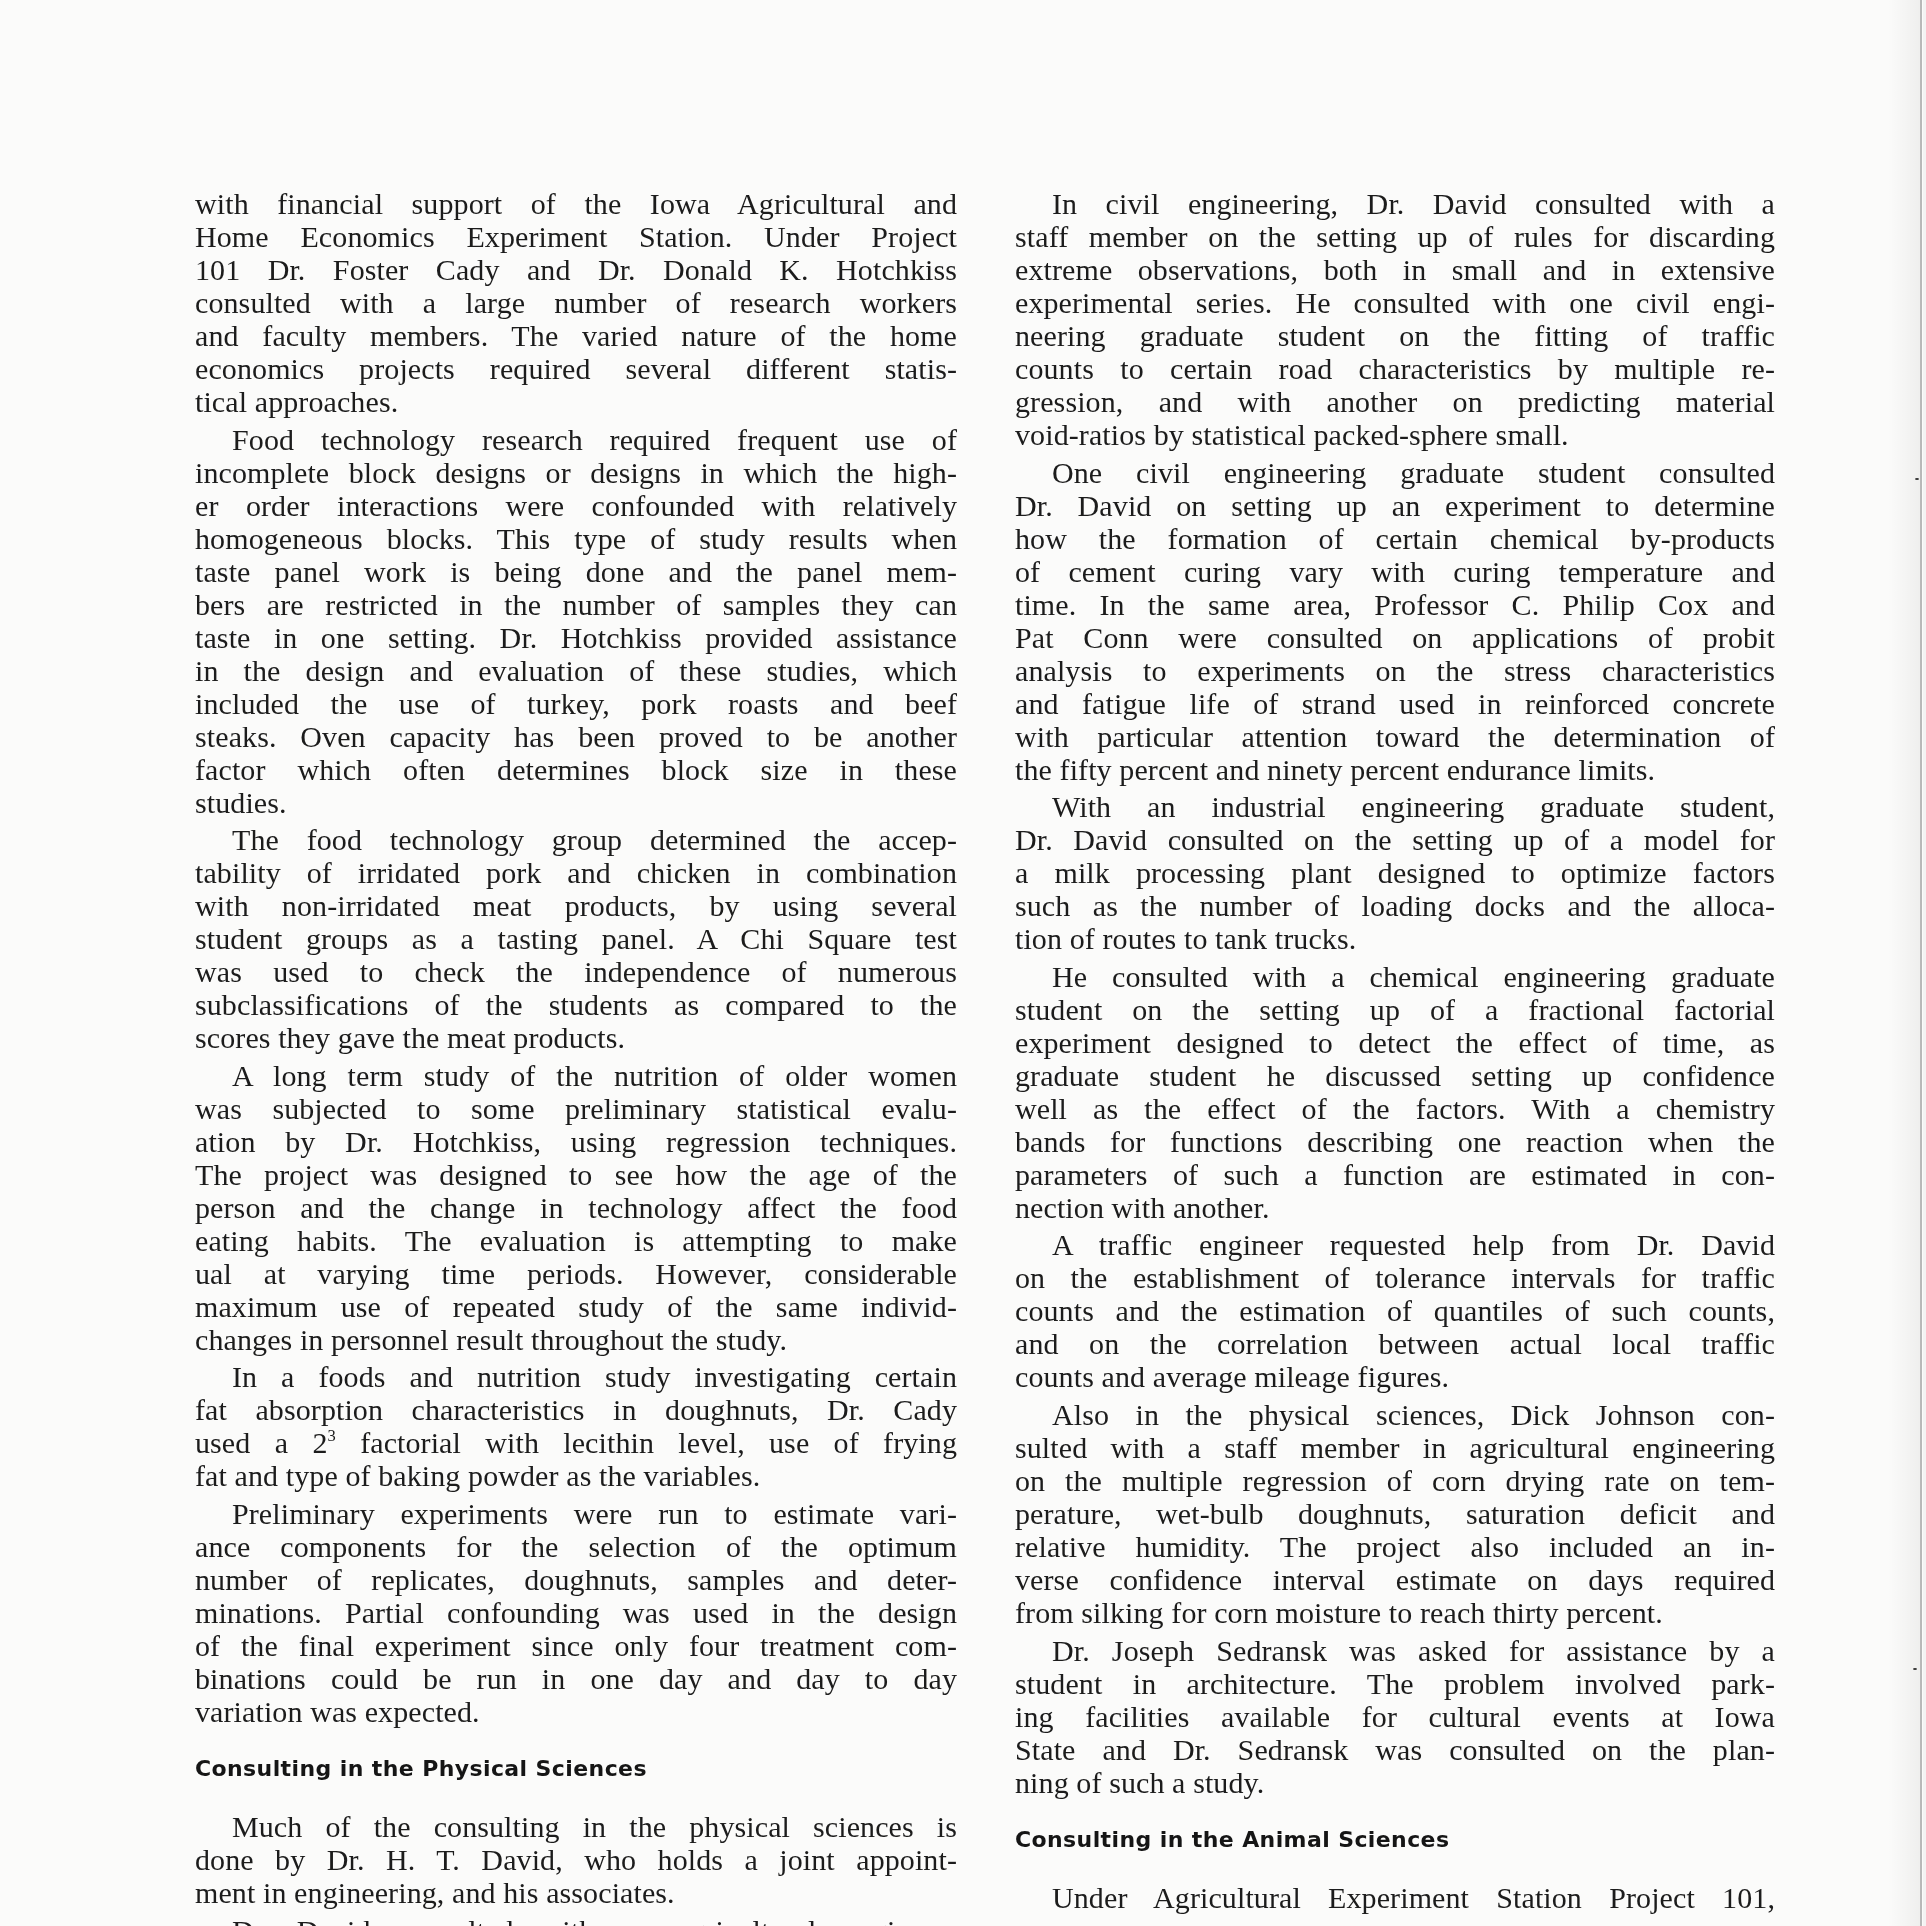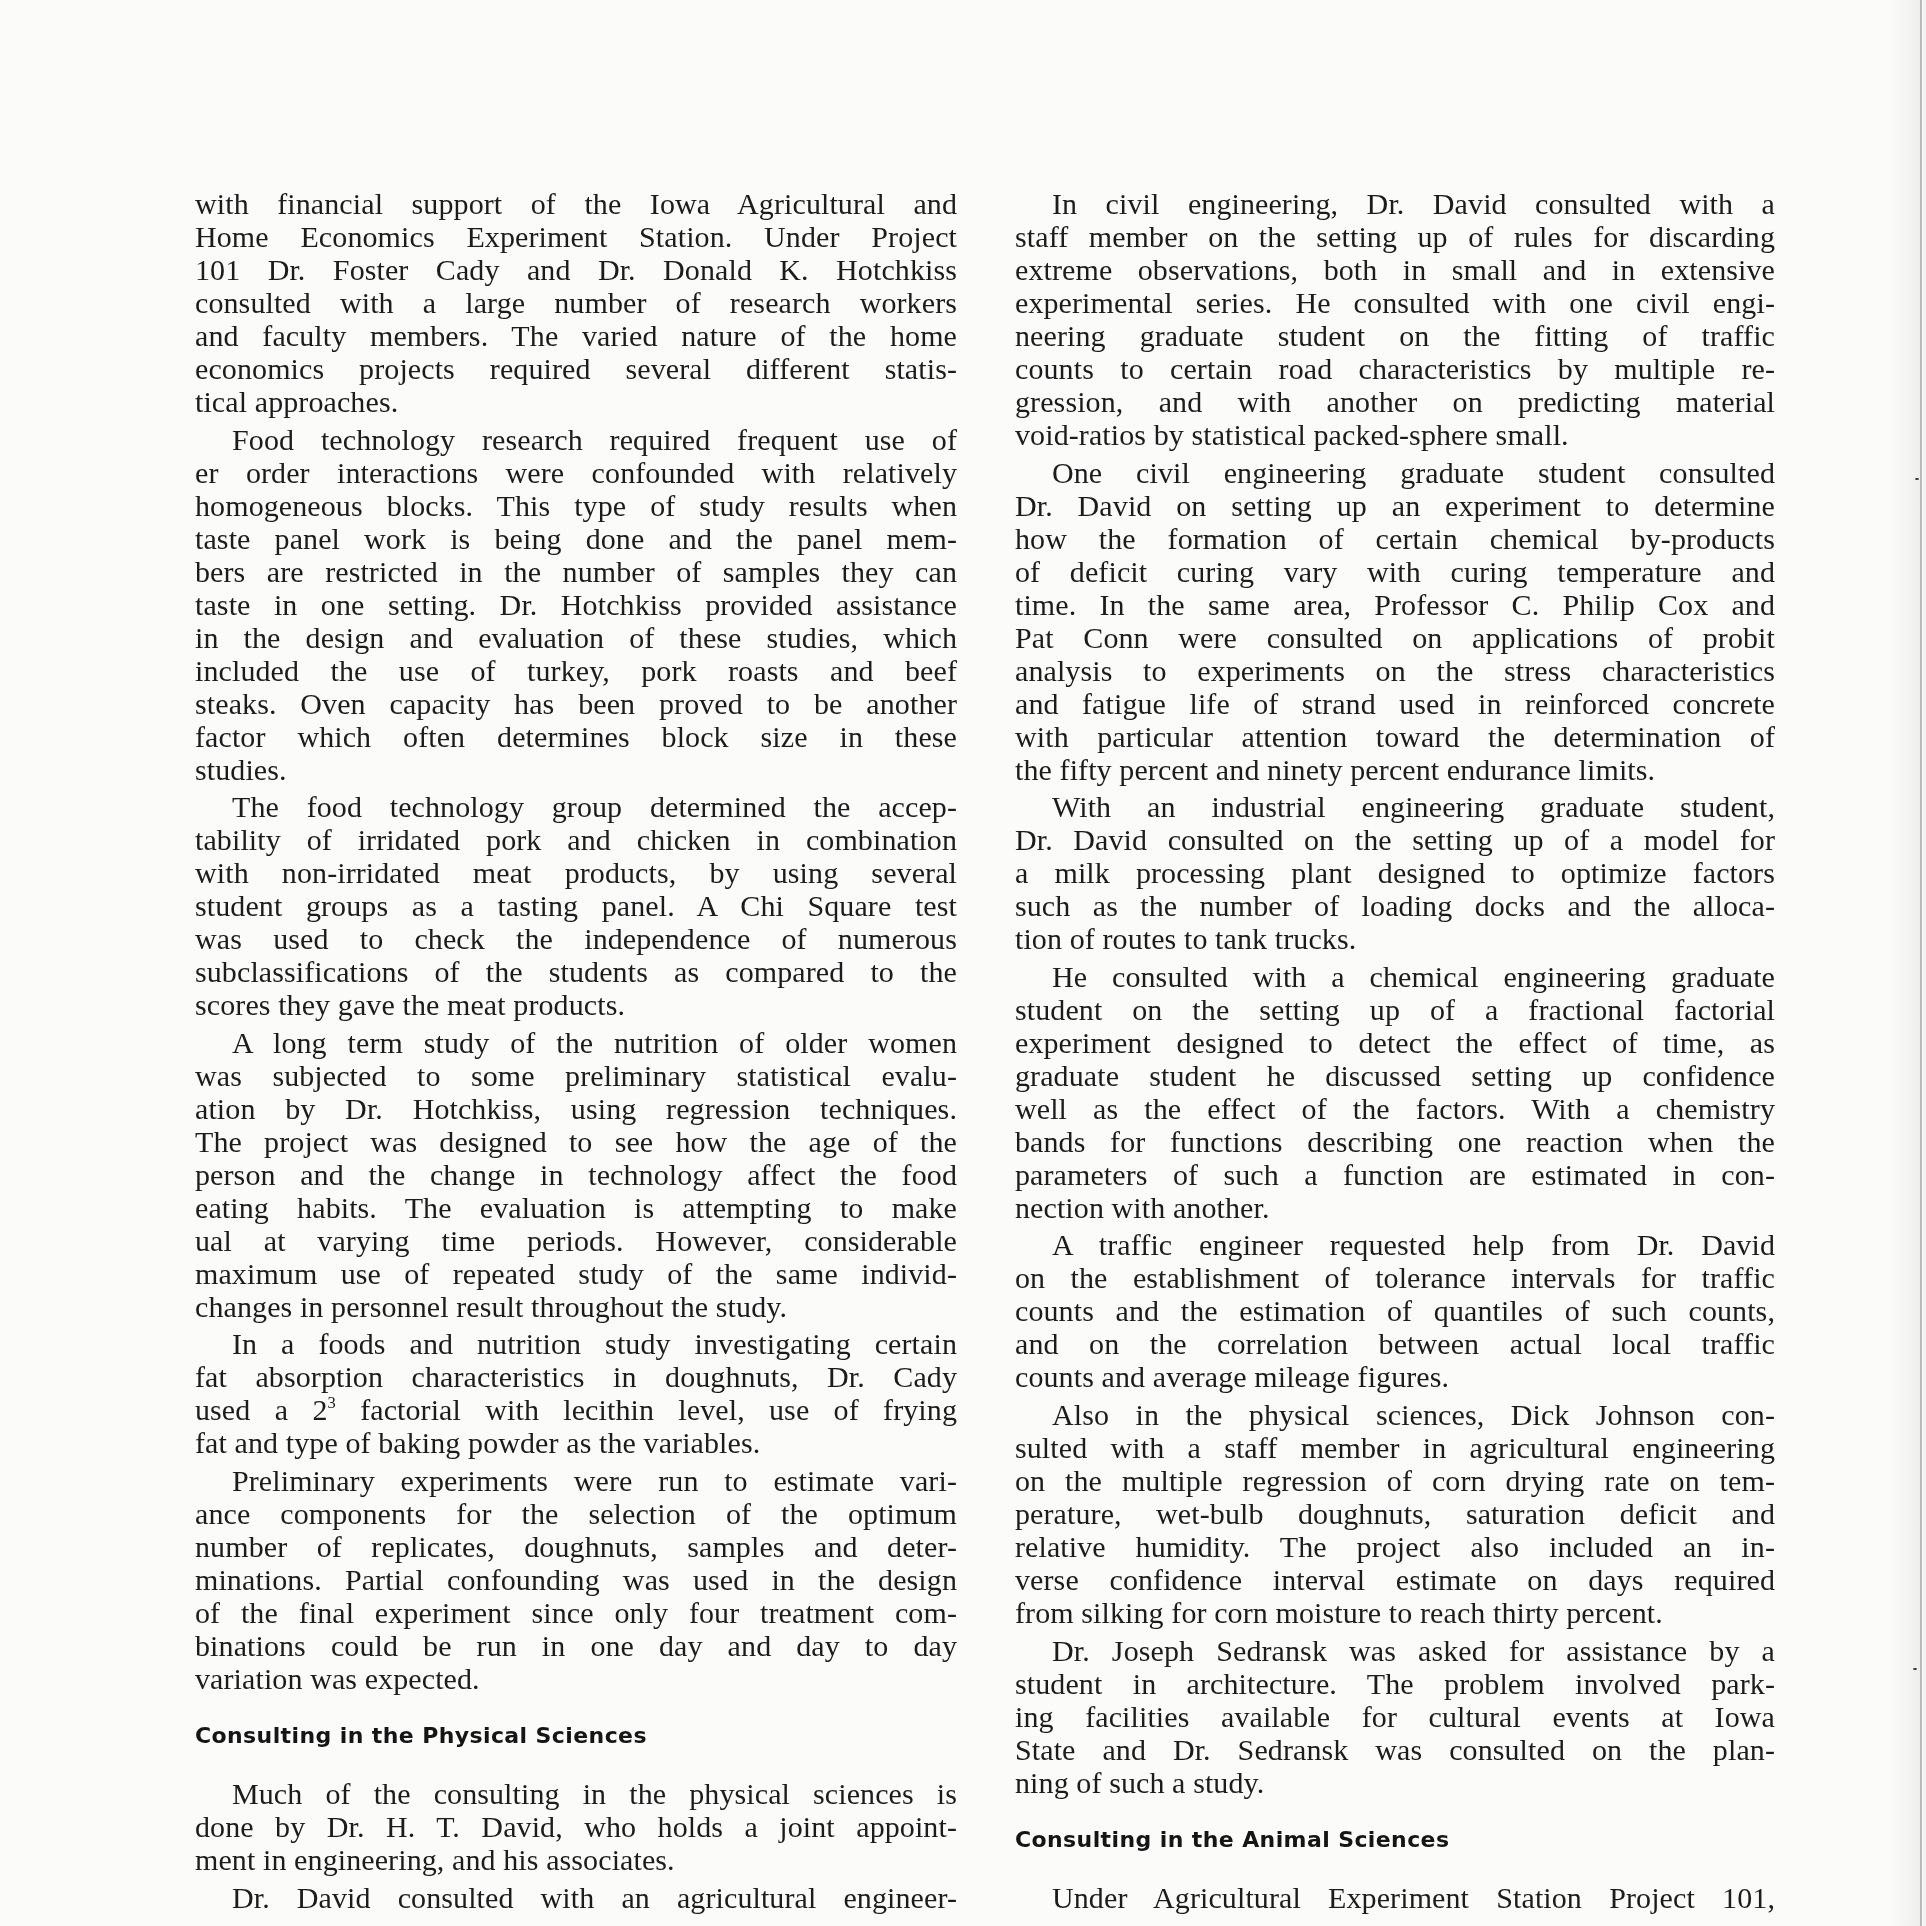--- a/index.html
+++ b/index.html
@@ -64,20 +64,21 @@
         <span class="line">with financial support of the Iowa Agricultural and</span>
         <span class="line">Home Economics Experiment Station. Under Project</span>
         <span class="line">101 Dr. Foster Cady and Dr. Donald K. Hotchkiss</span>
         <span class="line">consulted with a large number of research workers</span>
         <span class="line">and faculty members. The varied nature of the home</span>
         <span class="line">economics projects required several different statis-</span>
         <span class="line last">tical approaches.</span>
       </div>
       <div class="para">
         <span class="line indent">Food technology research required frequent use of</span>
+        <span class="line">incomplete block designs or designs in which the high-</span>
         <span class="line">er order interactions were confounded with relatively</span>
         <span class="line">homogeneous blocks. This type of study results when</span>
         <span class="line">taste panel work is being done and the panel mem-</span>
         <span class="line">bers are restricted in the number of samples they can</span>
         <span class="line">taste in one setting. Dr. Hotchkiss provided assistance</span>
         <span class="line">in the design and evaluation of these studies, which</span>
         <span class="line">included the use of turkey, pork roasts and beef</span>
         <span class="line">steaks. Oven capacity has been proved to be another</span>
         <span class="line">factor which often determines block size in these</span>
         <span class="line last">studies.</span>
@@ -140,21 +141,21 @@
         <span class="line">experimental series. He consulted with one civil engi-</span>
         <span class="line">neering graduate student on the fitting of traffic</span>
         <span class="line">counts to certain road characteristics by multiple re-</span>
         <span class="line">gression, and with another on predicting material</span>
         <span class="line last">void-ratios by statistical packed-sphere small.</span>
       </div>
       <div class="para">
         <span class="line indent">One civil engineering graduate student consulted</span>
         <span class="line">Dr. David on setting up an experiment to determine</span>
         <span class="line">how the formation of certain chemical by-products</span>
-        <span class="line">of deficit curing vary with curing temperature and</span>
+        <span class="line">of cement curing vary with curing temperature and</span>
         <span class="line">time. In the same area, Professor C. Philip Cox and</span>
         <span class="line">Pat Conn were consulted on applications of probit</span>
         <span class="line">analysis to experiments on the stress characteristics</span>
         <span class="line">and fatigue life of strand used in reinforced concrete</span>
         <span class="line">with particular attention toward the determination of</span>
         <span class="line last">the fifty percent and ninety percent endurance limits.</span>
       </div>
       <div class="para">
         <span class="line indent">With an industrial engineering graduate student,</span>
         <span class="line">Dr. David consulted on the setting up of a model for</span>

